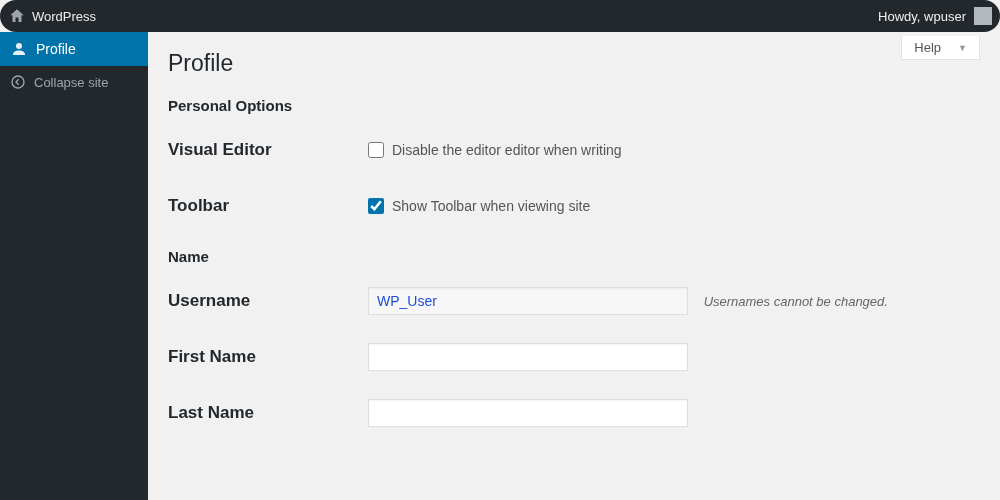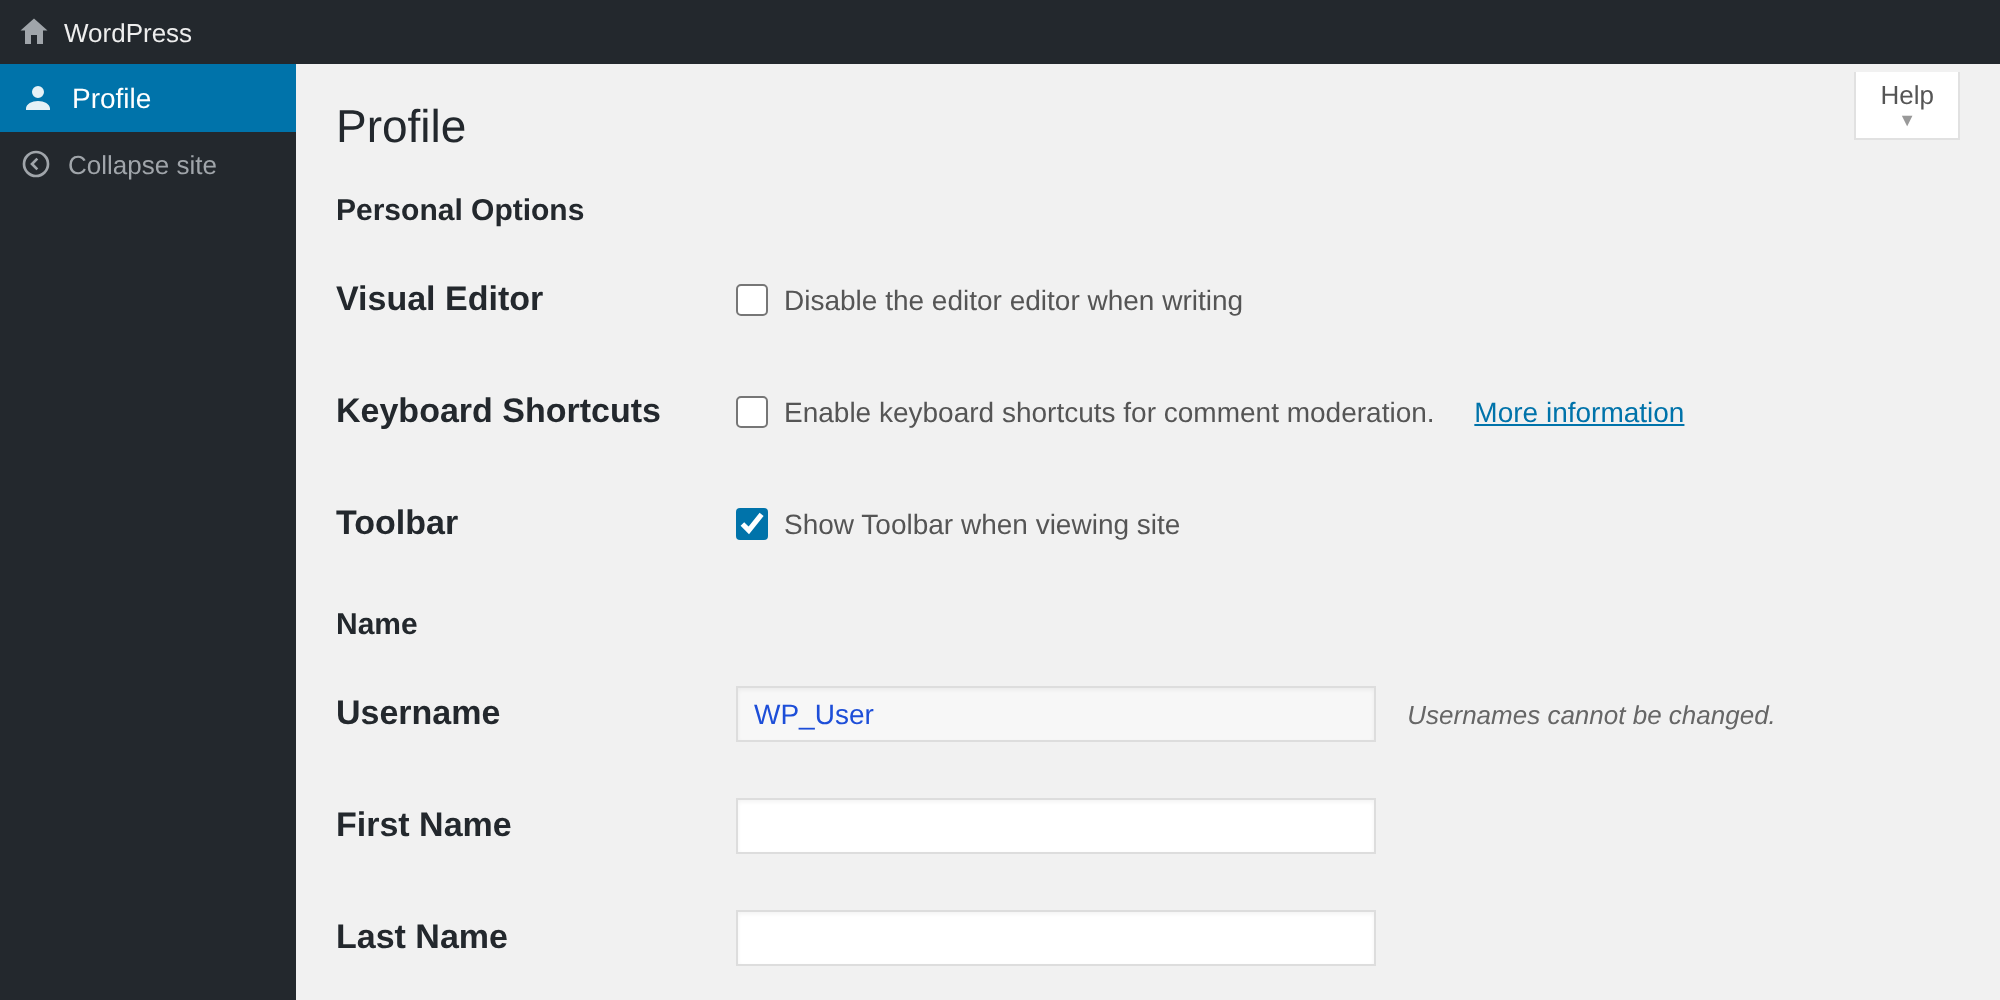--- a/index.html
+++ b/index.html
@@ -1,37 +1,37 @@
 <!DOCTYPE html>
 <html><head>
   <meta charset="utf-8">
   <style>
     * { margin: 0; padding: 0; box-sizing: border-box; }
     body { font-family: -apple-system, "Segoe UI", Helvetica, Arial, sans-serif; font-size: 13px; color: #333; background: #f1f1f1; width: 1000px; height: 500px; overflow: hidden; }
     
-    .adminbar { height: 32px; background: #23282d; color: #eee; display: flex; align-items: center; justify-content: space-between; padding: 0 8px 0 0; }
+    .adminbar { height: 32px; background: #23282d; color: #eee; display: flex; align-items: center; justify-content: space-between; padding: 0 8px 0 0; border-radius: 16px; }
     .adminbar-left { display: flex; align-items: center; gap: 6px; padding-left: 8px; }
     .adminbar-left svg { fill: #a0a5aa; }
     .site-name { font-size: 13px; color: #eee; }
     .adminbar-right { display: flex; align-items: center; gap: 8px; }
     .howdy { font-size: 13px; color: #eee; }
     .avatar { width: 18px; height: 18px; background: #b4b9be; }
     
     .wrap { display: flex; height: calc(100% - 32px); }
     
     .sidebar { width: 148px; background: #23282d; color: #eee; position: relative; }
     .menu-item { display: flex; align-items: center; gap: 8px; padding: 8px 10px; font-size: 14px; color: #eee; cursor: pointer; position: relative; }
     .menu-item.current { background: #0073aa; color: #fff; font-weight: 500; }
     .menu-item.current::after { content: ""; position: absolute; right: -8px; top: 50%; margin-top: -8px; border: 8px solid transparent; border-right-color: #f1f1f1; }
     .menu-item svg { width: 18px; height: 18px; fill: currentColor; opacity: .9; }
     .collapse { display: flex; align-items: center; gap: 8px; padding: 8px 10px; color: #a0a5aa; font-size: 13px; cursor: pointer; }
     .collapse svg { width: 16px; height: 16px; fill: #a0a5aa; }
     
     .content { flex: 1; background: #f1f1f1; padding: 0 20px 20px 20px; position: relative; overflow: auto; }
-    .help-tab { position: absolute; top: 4px; right: 20px; background: #fff; border: 1px solid #e1e1e1; border-top: none; padding: 4px 12px; font-size: 13px; color: #555; display: flex; align-items: center; gap: 0; cursor: pointer; flex-direction: column; }
+    .help-tab { position: absolute; top: 4px; right: 20px; background: #fff; border: 1px solid #e1e1e1; border-top: none; padding: 4px 12px; font-size: 13px; color: #555; display: flex; align-items: center; gap: 17px; cursor: pointer; }
     .help-tab .tri { font-size: 9px; color: #999; }
     
     h1 { font-size: 23px; font-weight: 400; color: #23282d; padding: 18px 0 6px 0; }
     h2 { font-size: 15px; font-weight: 600; color: #23282d; margin: 14px 0 8px 0; }
     
     table.form { width: 100%; border-collapse: collapse; }
     table.form th { text-align: left; vertical-align: top; width: 200px; padding: 18px 10px 18px 0; font-size: 17px; font-weight: 600; color: #23282d; }
     table.form td { padding: 14px 0; vertical-align: middle; }
     
     label.cb { display: flex; align-items: center; gap: 8px; font-size: 14px; color: #555; }
@@ -46,20 +46,24 @@
   </style>
 </head>
 <body>
 
 <div class="adminbar">
   <div class="adminbar-left">
     <svg width="18" height="18" viewBox="0 0 24 24">
         <path d="M12 3l9 8h-3v9h-4v-6H10v6H6v-9H3z"></path>
       </svg>
     <span class="site-name">WordPress</span>
+  </div>
+  <div class="adminbar-right">
+    <span class="howdy">Howdy, wpuser</span>
+    <span class="avatar"></span>
   </div>
 </div>
 
 <div class="wrap">
   <div class="sidebar">
     <div class="menu-item current">
       <svg viewBox="0 0 24 24">
           <path d="M12 12a4 4 0 100-8 4 4 0 000 8zm0 2c-4 0-8 2-8 5v1h16v-1c0-3-4-5-8-5z"></path>
         </svg>
       <span>Profile</span>
@@ -87,30 +91,20 @@
           <tr>
         <th>Visual Editor</th>
         <td>
           <label class="cb">
             <input type="checkbox" style="">
             <span>Disable the editor editor when writing</span>
           </label>
         </td>
       </tr>
       <tr>
-        <th>Keyboard Shortcuts</th>
-        <td>
-          <label class="cb">
-            <input type="checkbox" style="">
-            <span>Enable keyboard shortcuts for comment moderation.</span>
-            &nbsp;<a href="#" class="link">More information</a>
-          </label>
-        </td>
-      </tr>
-      <tr>
         <th>Toolbar</th>
         <td>
           <label class="cb">
             <input type="checkbox" checked="" style="">
             <span>Show Toolbar when viewing site</span>
           </label>
         </td>
       </tr>
     </tbody>
       </table>

